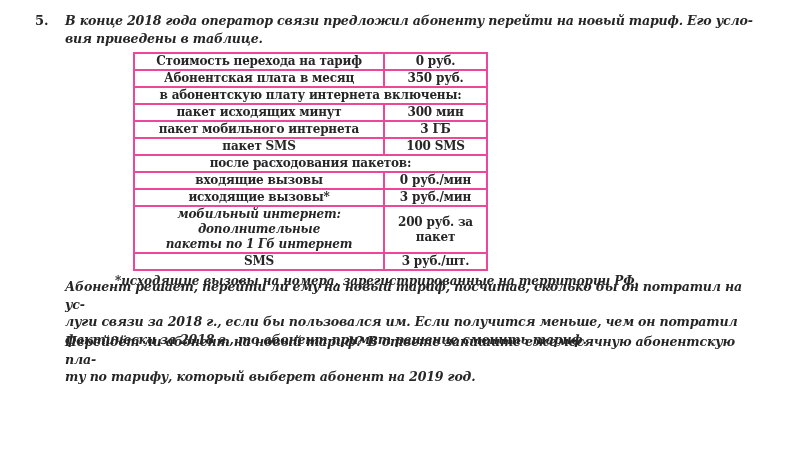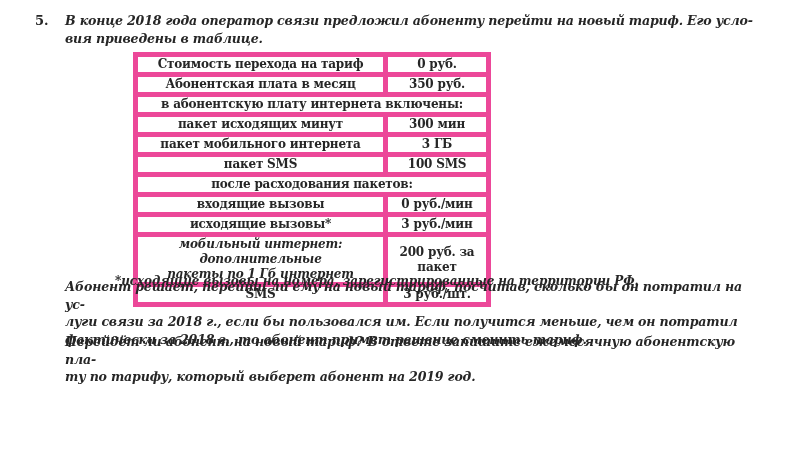--- a/index.html
+++ b/index.html
@@ -35,21 +35,21 @@
     position: absolute;
     left: 133px;
     top: 52px;
     width: 353px;
     border-collapse: collapse;
     table-layout: fixed;
     font-size: 12px;
     letter-spacing: -0.2px;
   }
   .tariff-table td {
-    border: 5px solid #ec4899;
+    border: 2px solid #ec4899;
     text-align: center;
     vertical-align: middle;
     height: 16px;
     line-height: 15px;
     padding: 0 2px;
     font-weight: bold;
   }
   .tariff-table col.c1 { width: 250px; }
   .tariff-table col.c2 { width: 103px; }
   .footnote {

